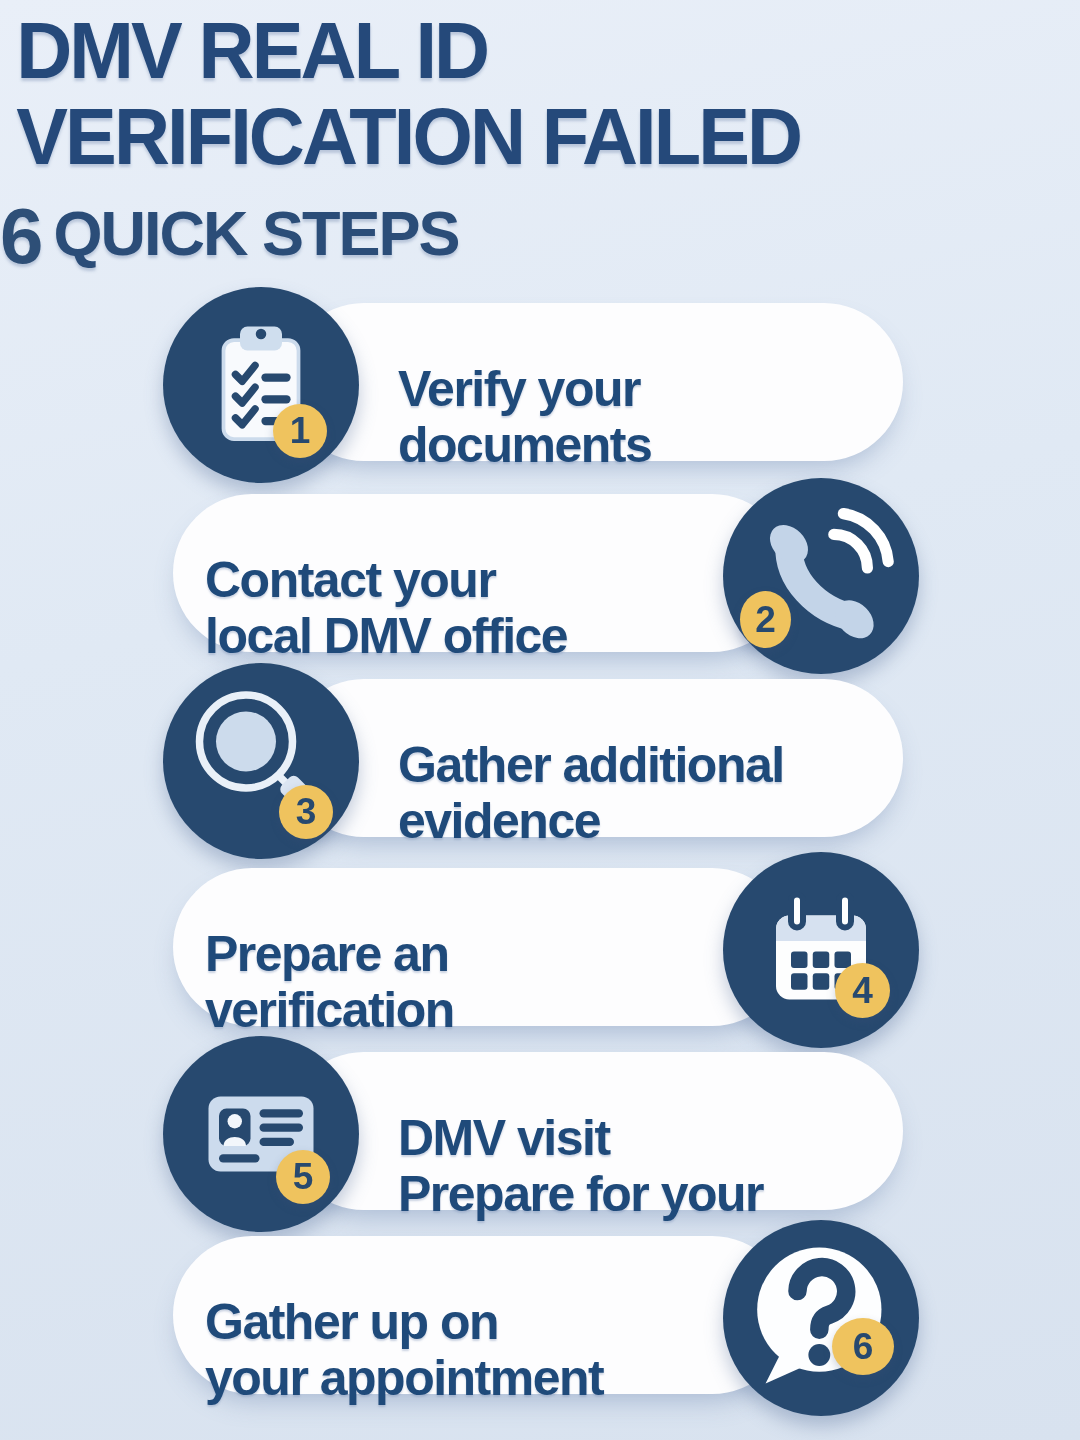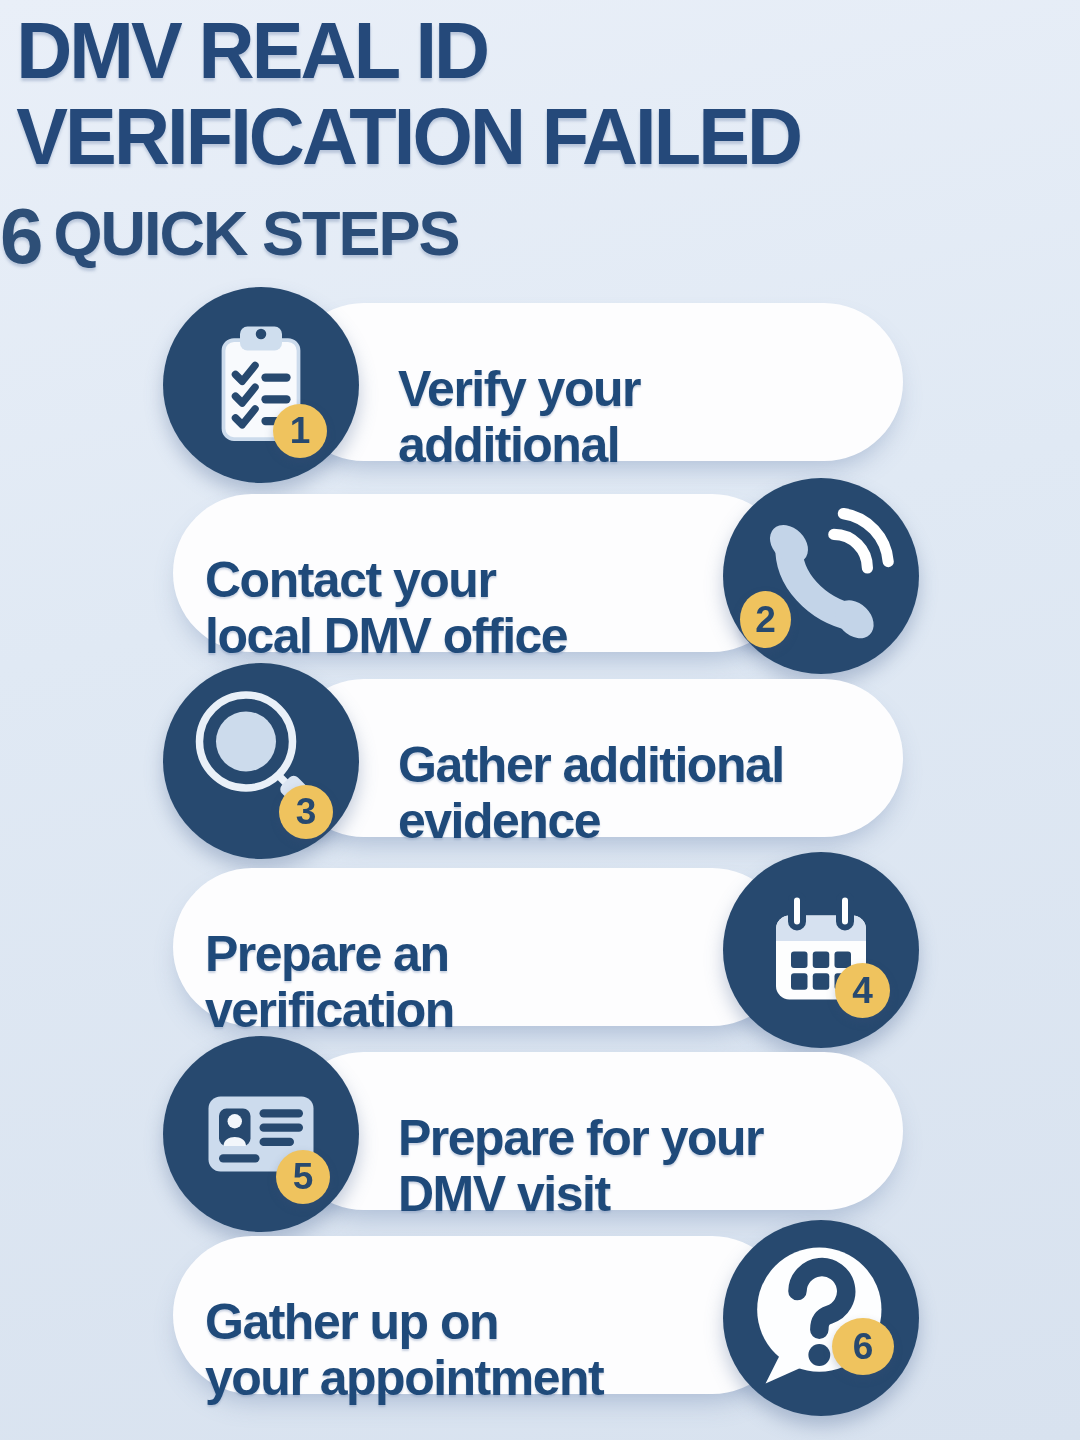--- a/index.html
+++ b/index.html
@@ -118,21 +118,21 @@
     </h1>
     <div class="subtitle">
       <span class="count">6</span><span>QUICK STEPS</span>
     </div>
   </div>
 
   <div class="step-row" style="top:287px">
     <div class="pill left-icon"></div>
     <div class="step-label align-left">
       <span>Verify your</span>
-      <span>additional</span>
+      <span>documents</span>
     </div>
     <div class="icon-circle pos-left">
       <svg width="150" height="150" viewBox="0 0 100 100">
         <rect x="25" y="20" width="50" height="66" rx="7" fill="#f8fafd" stroke="#ccdbec" stroke-width="2.5"></rect>
         <rect x="36" y="11" width="28" height="16" rx="5" fill="#cfdeee"></rect>
         <circle cx="50" cy="16" r="3.5" fill="#27496f"></circle>
         <path d="M33 43 l4.5 4.5 L46 37" fill="none" stroke="#27496f" stroke-width="5" stroke-linecap="round" stroke-linejoin="round"></path>
         <line x1="53" y1="45" x2="67" y2="45" stroke="#27496f" stroke-width="5.5" stroke-linecap="round"></line>
         <path d="M33 57.5 l4.5 4.5 L46 51.5" fill="none" stroke="#27496f" stroke-width="5" stroke-linecap="round" stroke-linejoin="round"></path>
         <line x1="53" y1="59.5" x2="67" y2="59.5" stroke="#27496f" stroke-width="5.5" stroke-linecap="round"></line>
@@ -197,22 +197,22 @@
         <rect x="44.5" y="65.5" width="11" height="11" rx="2" fill="#27496f"></rect>
         <rect x="59" y="65.5" width="11" height="11" rx="2" fill="#27496f"></rect>
       </svg>
       <div class="badge" style="left:112px;top:111px;width:55px;height:55px">4</div>
     </div>
   </div>
 
   <div class="step-row" style="top:1036px">
     <div class="pill left-icon"></div>
     <div class="step-label align-left">
+      <span>DMV visit</span>
       <span>Prepare for your</span>
-      <span>DMV visit</span>
     </div>
     <div class="icon-circle pos-left">
       <svg width="150" height="150" viewBox="0 0 100 100">
         <rect x="15" y="25" width="70" height="50" rx="8" fill="#ccdbed"></rect>
         <rect x="22" y="33" width="21" height="25" rx="5" fill="#27496f"></rect>
         <circle cx="32.5" cy="41.5" r="4.8" fill="#f2f6fb"></circle>
         <path d="M25 58 C25 50 40 50 40 58 Z" fill="#f2f6fb"></path>
         <rect x="49" y="33.5" width="29" height="5.5" rx="2.75" fill="#27496f"></rect>
         <rect x="49" y="43" width="29" height="5.5" rx="2.75" fill="#27496f"></rect>
         <rect x="49" y="52.5" width="23" height="5.5" rx="2.75" fill="#27496f"></rect>

